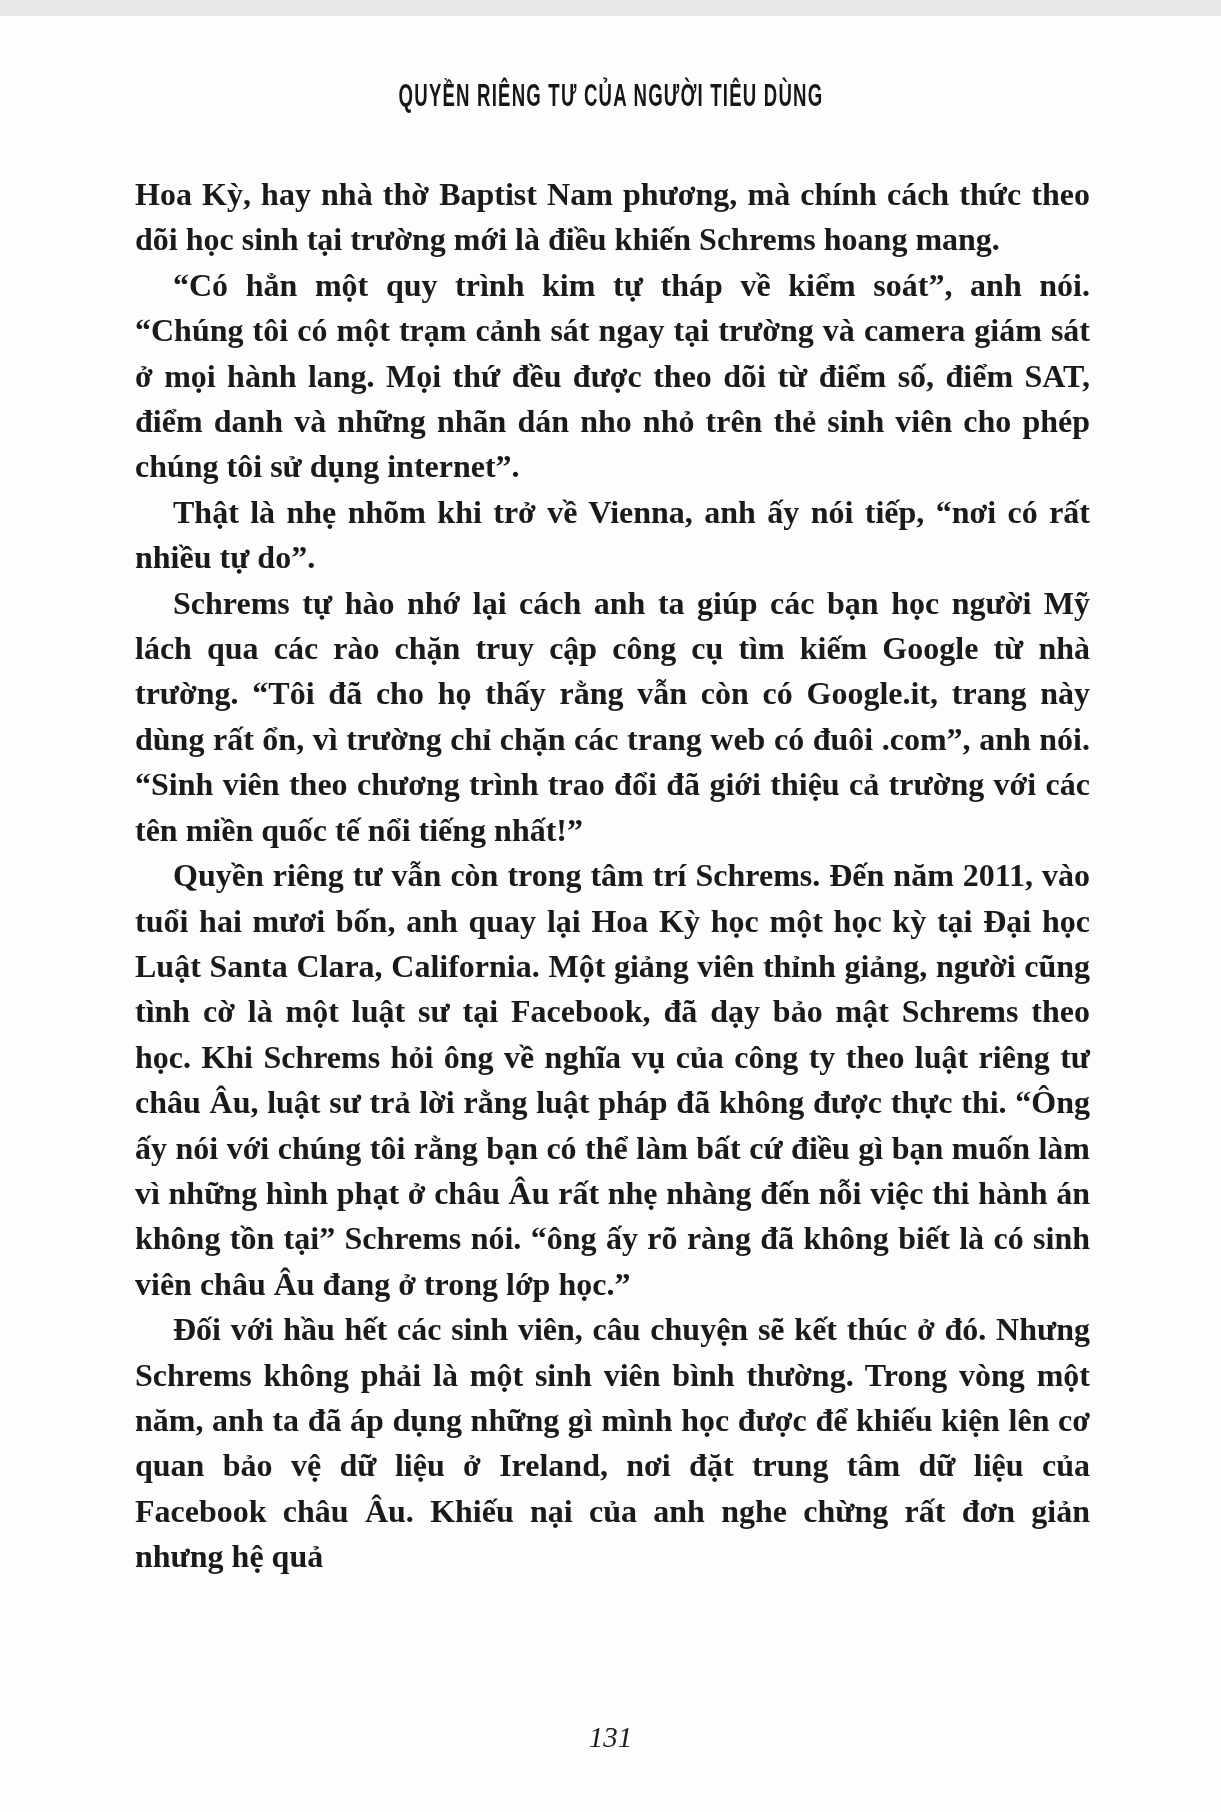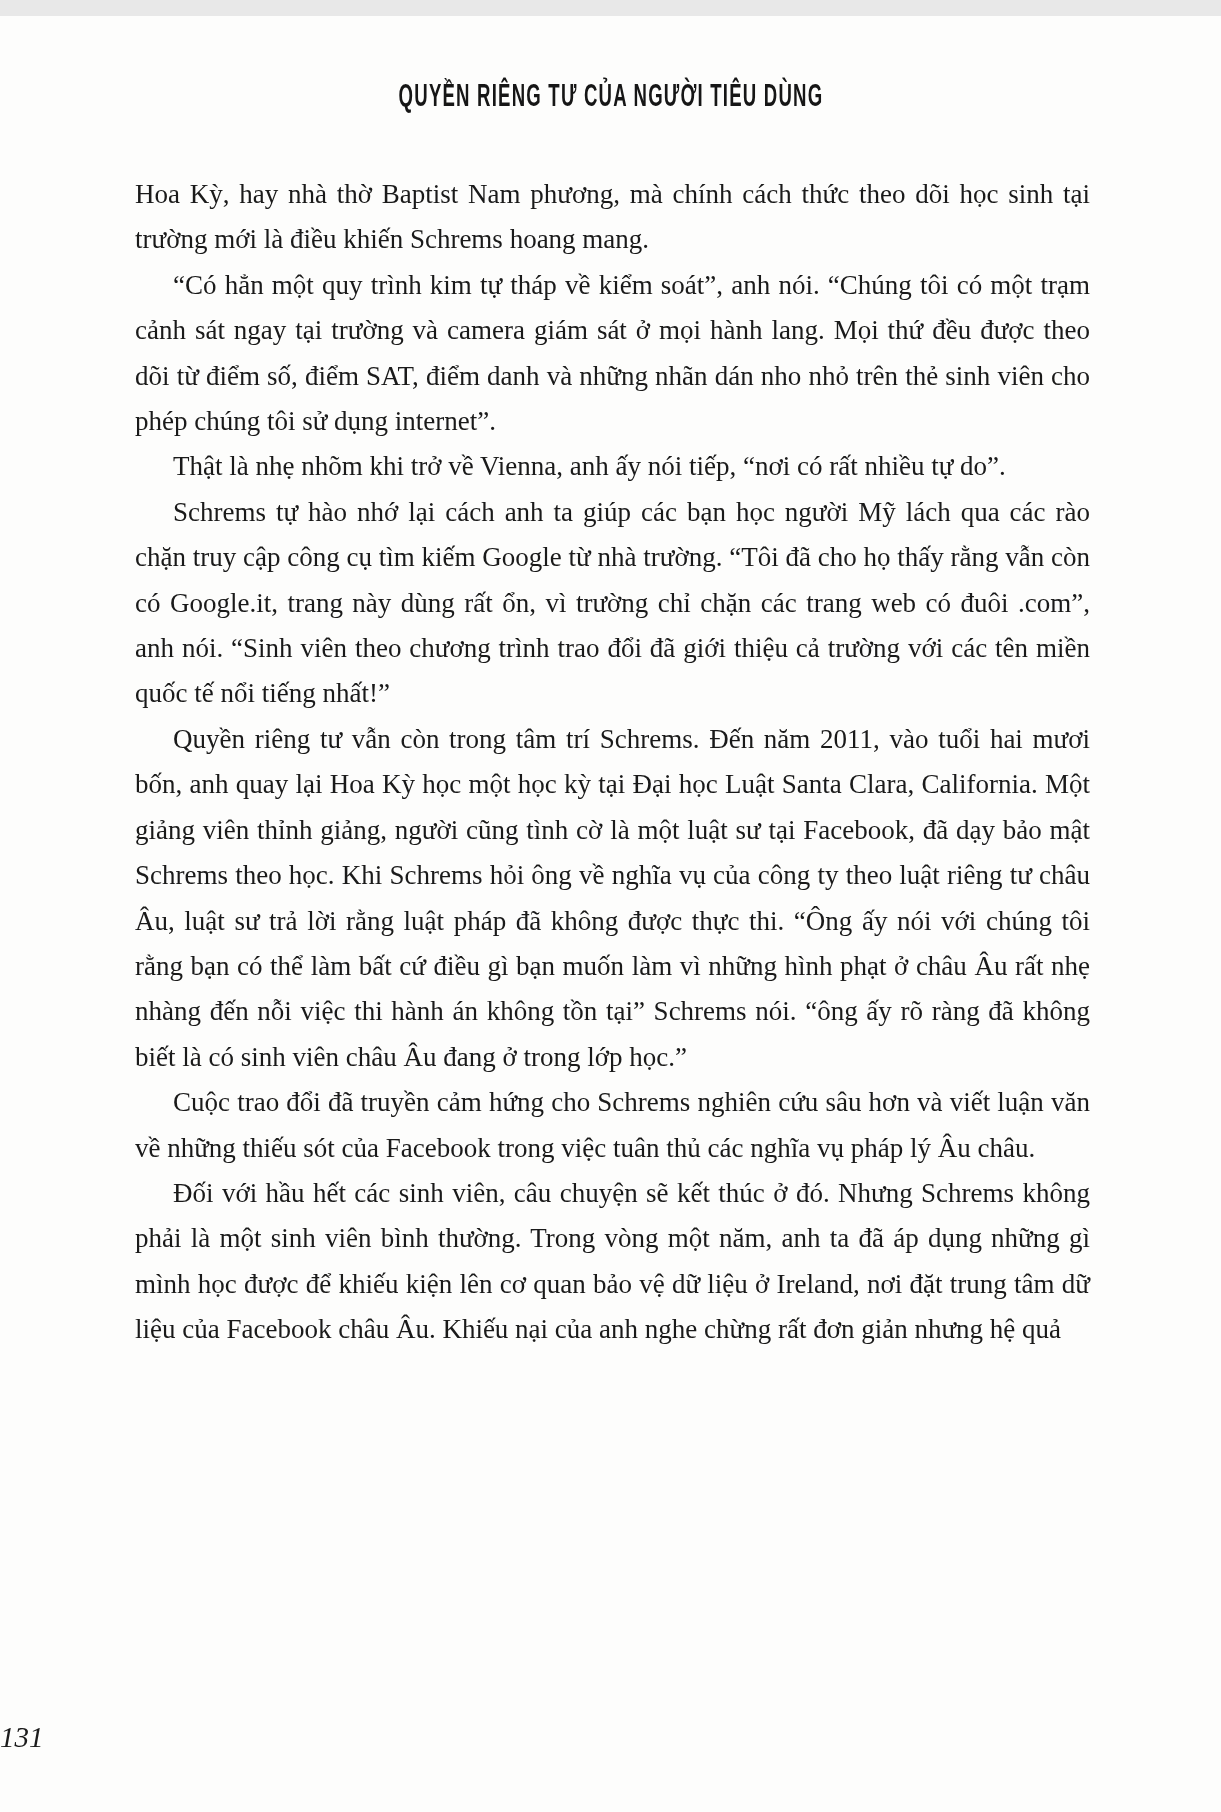--- a/index.html
+++ b/index.html
@@ -33,38 +33,40 @@
     white-space: nowrap;
     transform: scaleX(0.60);
     transform-origin: 50% 50%;
     color: #161616;
   }
   .text-block {
     position: absolute;
     left: 135px;
     top: 156px;
     width: 955px;
-    font-size: 27px;
+    font-size: 32px;
     line-height: 45.4px;
     text-align: justify;
     text-justify: inter-word;
+    font-weight: bold;
   }
   .para {
     margin: 0;
     padding: 0;
     text-indent: 38px;
   }
   .para.no-indent {
     text-indent: 0;
   }
   .page-footer {
     position: absolute;
     top: 1705px;
     left: 0;
     width: 100%;
+    text-align: center;
   }
   .page-number {
     font-style: italic;
     font-size: 29px;
     color: #1c1c1c;
   }
 </style>
 </head>
 <body>
 
@@ -73,21 +75,20 @@
   <header class="running-header">
     <span class="header-text">QUYỀN RIÊNG TƯ CỦA NGƯỜI TIÊU DÙNG</span>
   </header>
 
   <main class="text-block">
     <p class="para no-indent">Hoa Kỳ, hay nhà thờ Baptist Nam phương, mà chính cách thức theo dõi học sinh tại trường mới là điều khiến Schrems hoang mang.</p>
     <p class="para">“Có hẳn một quy trình kim tự tháp về kiểm soát”, anh nói. “Chúng tôi có một trạm cảnh sát ngay tại trường và camera giám sát ở mọi hành lang. Mọi thứ đều được theo dõi từ điểm số, điểm SAT, điểm danh và những nhãn dán nho nhỏ trên thẻ sinh viên cho phép chúng tôi sử dụng internet”.</p>
     <p class="para">Thật là nhẹ nhõm khi trở về Vienna, anh ấy nói tiếp, “nơi có rất nhiều tự do”.</p>
     <p class="para">Schrems tự hào nhớ lại cách anh ta giúp các bạn học người Mỹ lách qua các rào chặn truy cập công cụ tìm kiếm Google từ nhà trường. “Tôi đã cho họ thấy rằng vẫn còn có Google.it, trang này dùng rất ổn, vì trường chỉ chặn các trang web có đuôi .com”, anh nói. “Sinh viên theo chương trình trao đổi đã giới thiệu cả trường với các tên miền quốc tế nổi tiếng nhất!”</p>
     <p class="para">Quyền riêng tư vẫn còn trong tâm trí Schrems. Đến năm 2011, vào tuổi hai mươi bốn, anh quay lại Hoa Kỳ học một học kỳ tại Đại học Luật Santa Clara, California. Một giảng viên thỉnh giảng, người cũng tình cờ là một luật sư tại Facebook, đã dạy bảo mật Schrems theo học. Khi Schrems hỏi ông về nghĩa vụ của công ty theo luật riêng tư châu Âu, luật sư trả lời rằng luật pháp đã không được thực thi. “Ông ấy nói với chúng tôi rằng bạn có thể làm bất cứ điều gì bạn muốn làm vì những hình phạt ở châu Âu rất nhẹ nhàng đến nỗi việc thi hành án không tồn tại” Schrems nói. “ông ấy rõ ràng đã không biết là có sinh viên châu Âu đang ở trong lớp học.”</p>
-    <p class="para">Cuộc trao đổi đã truyền cảm hứng cho Schrems nghiên cứu sâu hơn và viết luận văn về những thiếu sót của Facebook trong việc tuân thủ các nghĩa vụ pháp lý Âu châu.</p>
     <p class="para">Đối với hầu hết các sinh viên, câu chuyện sẽ kết thúc ở đó. Nhưng Schrems không phải là một sinh viên bình thường. Trong vòng một năm, anh ta đã áp dụng những gì mình học được để khiếu kiện lên cơ quan bảo vệ dữ liệu ở Ireland, nơi đặt trung tâm dữ liệu của Facebook châu Âu. Khiếu nại của anh nghe chừng rất đơn giản nhưng hệ quả</p>
   </main>
 
   <footer class="page-footer">
     <span class="page-number">131</span>
   </footer>
 
 </div>
 
 </body></html>

